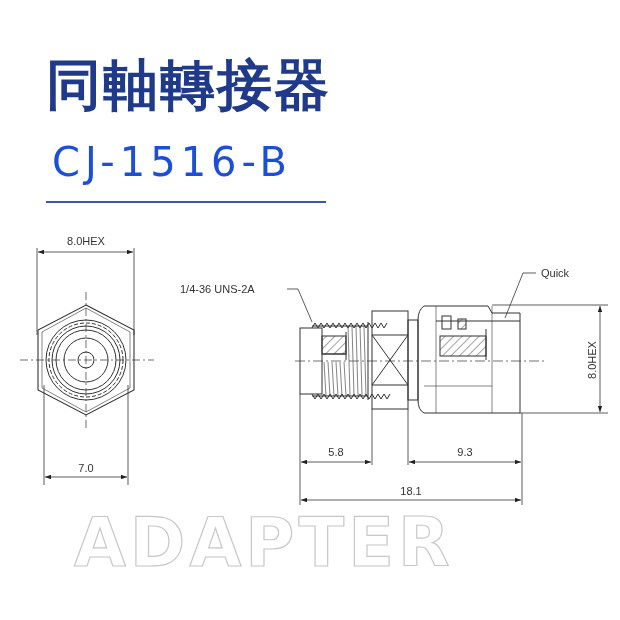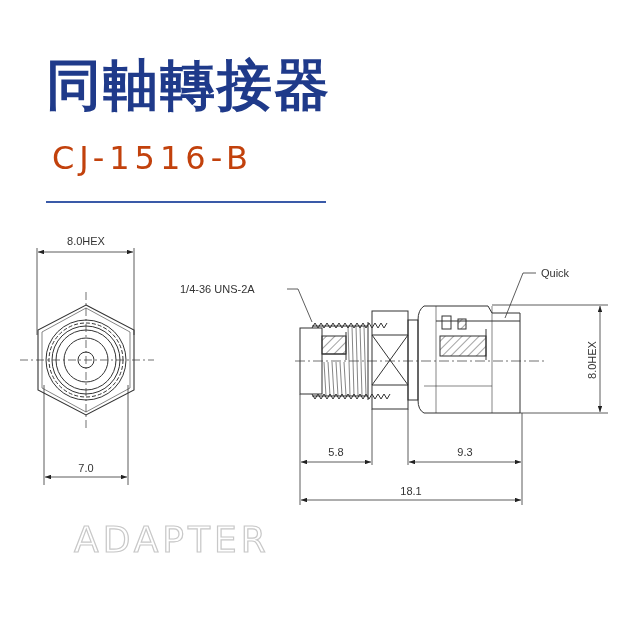--- a/index.html
+++ b/index.html
@@ -1,22 +1,22 @@
 <!DOCTYPE html>
 <html><head>
 <meta charset="utf-8">
 <style>
   html,body{margin:0;padding:0;background:#ffffff;}
   body{width:620px;height:620px;position:relative;overflow:hidden;font-family:"DejaVu Sans",sans-serif;}
   .title-cn{position:absolute;left:46px;top:58px;font-size:55px;font-weight:bold;color:#1f3a8a;letter-spacing:2px;line-height:1;}
-  .title-model{position:absolute;left:52px;top:142px;font-family:"DejaVu Sans",sans-serif;font-size:32px;color:#c2410c;letter-spacing:5px;line-height:1;}
+  .title-model{position:absolute;left:52px;top:142px;font-family:"DejaVu Sans",sans-serif;font-size:40px;color:#1d4ed8;letter-spacing:5px;line-height:1;}
   .title-rule{position:absolute;left:46px;top:201px;width:280px;height:2px;background:#3a5aa8;}
   svg.drawing{position:absolute;left:0;top:0;}
   .dim{font-family:"Liberation Sans",sans-serif;font-size:11px;fill:#333;}
-  .adapter{position:absolute;left:74px;top:522px;font-family:"DejaVu Sans",sans-serif;font-size:36px;letter-spacing:4px;color:transparent;-webkit-text-stroke:1.2px #c8c8c8;line-height:1;}
+  .adapter{position:absolute;left:74px;top:510px;font-family:"DejaVu Sans",sans-serif;font-size:67px;letter-spacing:4px;color:transparent;-webkit-text-stroke:1.2px #c8c8c8;line-height:1;font-weight:bold;}
 </style>
 </head>
 <body>
 
 <div class="title-cn">同軸轉接器</div>
 <div class="title-model">CJ-1516-B</div>
 <div class="title-rule"></div>
 
 <svg class="drawing" width="620" height="620" viewBox="0 0 620 620">
   <defs>

